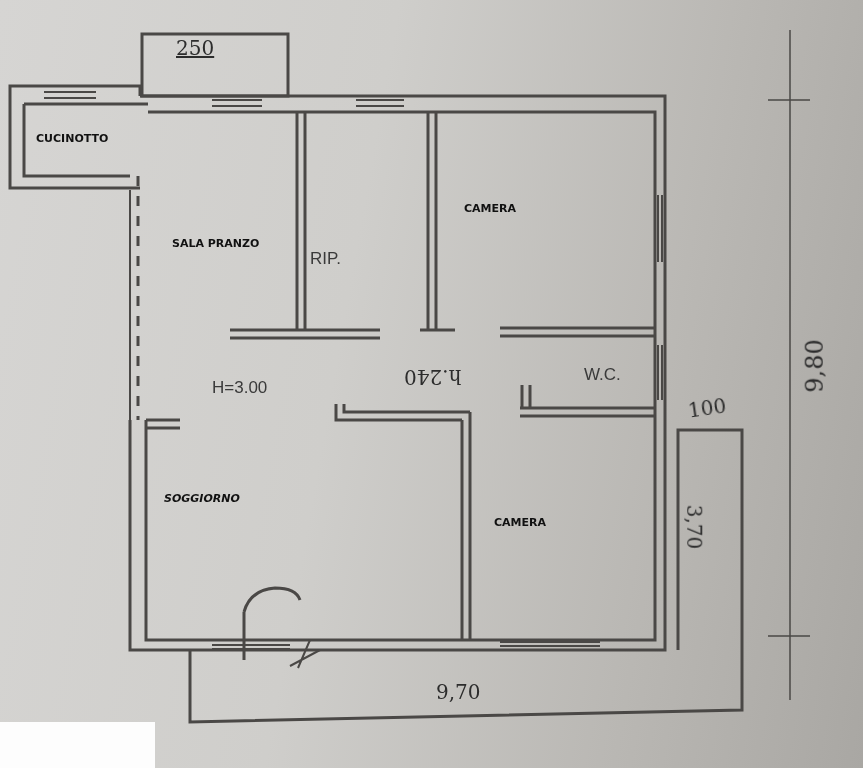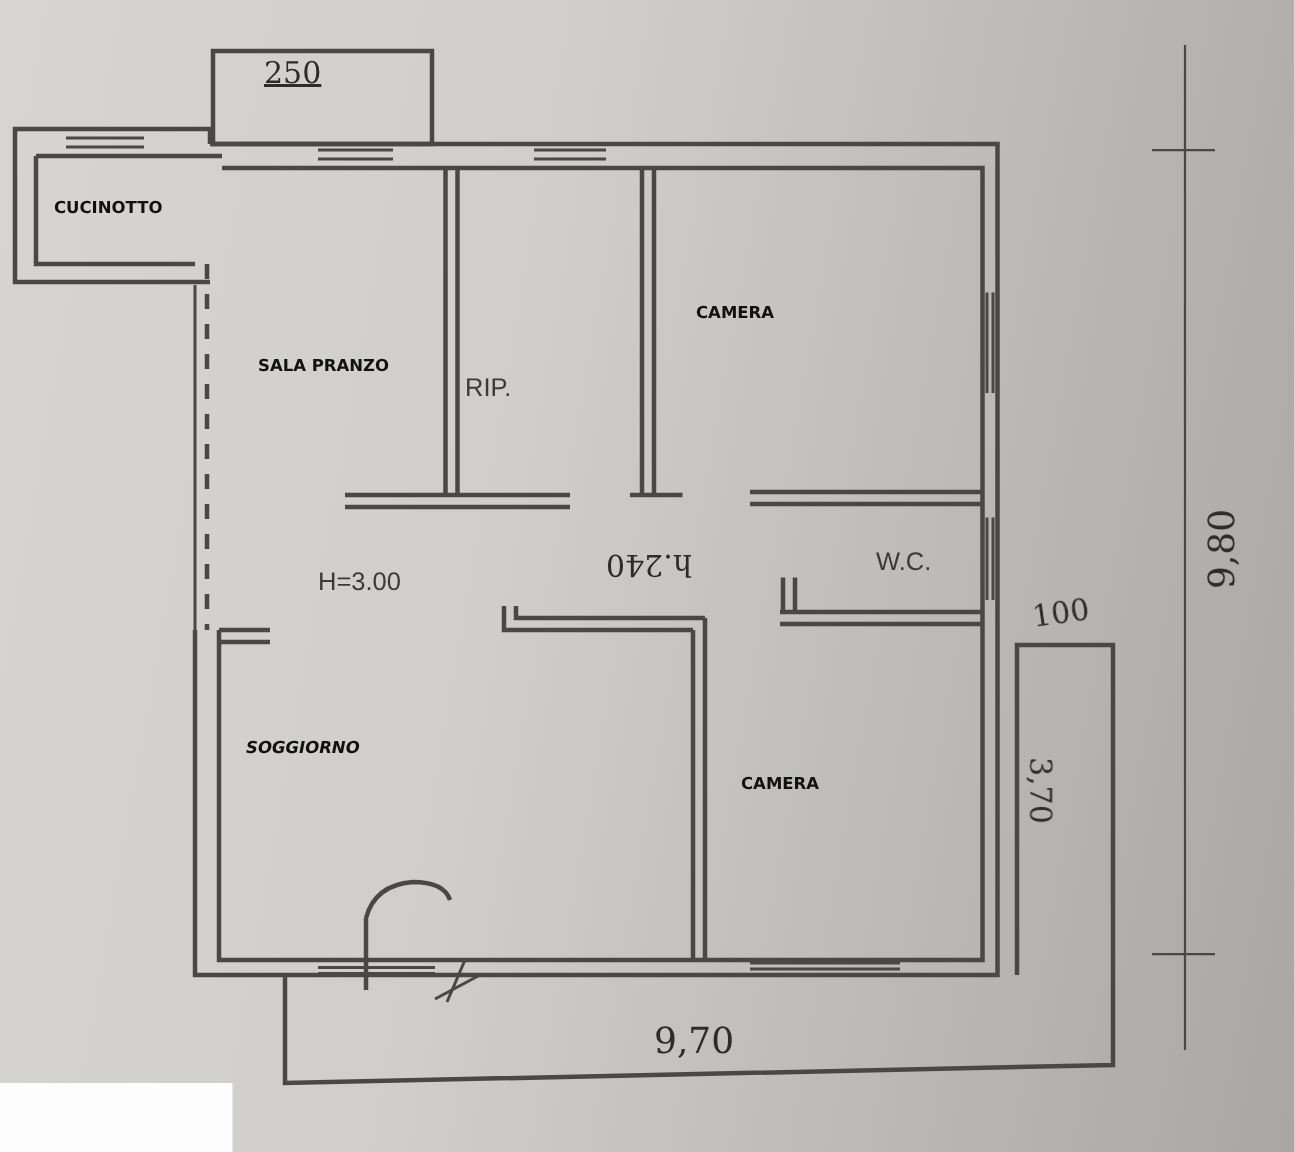--- a/index.html
+++ b/index.html
@@ -62,14 +62,14 @@
 <span class="lbl" style="left:464px;top:202px;">CAMERA</span>
 <span class="plbl" style="left:584px;top:365px;">W.C.</span>
 <span class="lbl" style="left:164px;top:492px;font-style:italic;">SOGGIORNO</span>
 <span class="lbl" style="left:494px;top:516px;">CAMERA</span>
 
 <span class="plbl" style="left:212px;top:378px;">H=3.00</span>
 <span class="hand" style="left:404px;top:365px;transform:rotate(180deg);">h.240</span>
 <span class="hand" style="left:176px;top:36px;text-decoration:underline;">250</span>
 <span class="hand" style="left:688px;top:396px;transform:rotate(-8deg);">100</span>
 <span class="hand" style="left:672px;top:515px;transform:rotate(90deg);">3,70</span>
-<span class="hand" style="left:436px;top:680px;font-size:24px;">9,70</span>
+<span class="hand" style="left:436px;top:680px;font-size:20px;">9,70</span>
 <span class="hand" style="left:788px;top:352px;font-size:24px;transform:rotate(-90deg);">9,80</span>
 
 </body></html>

